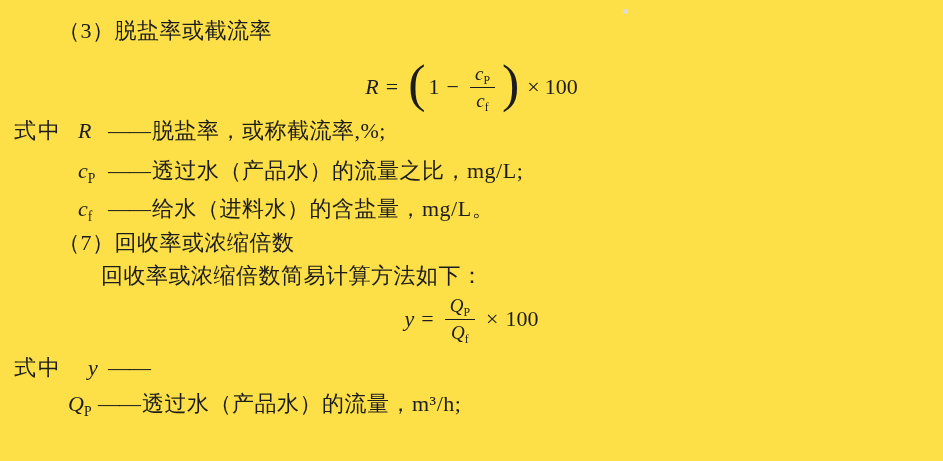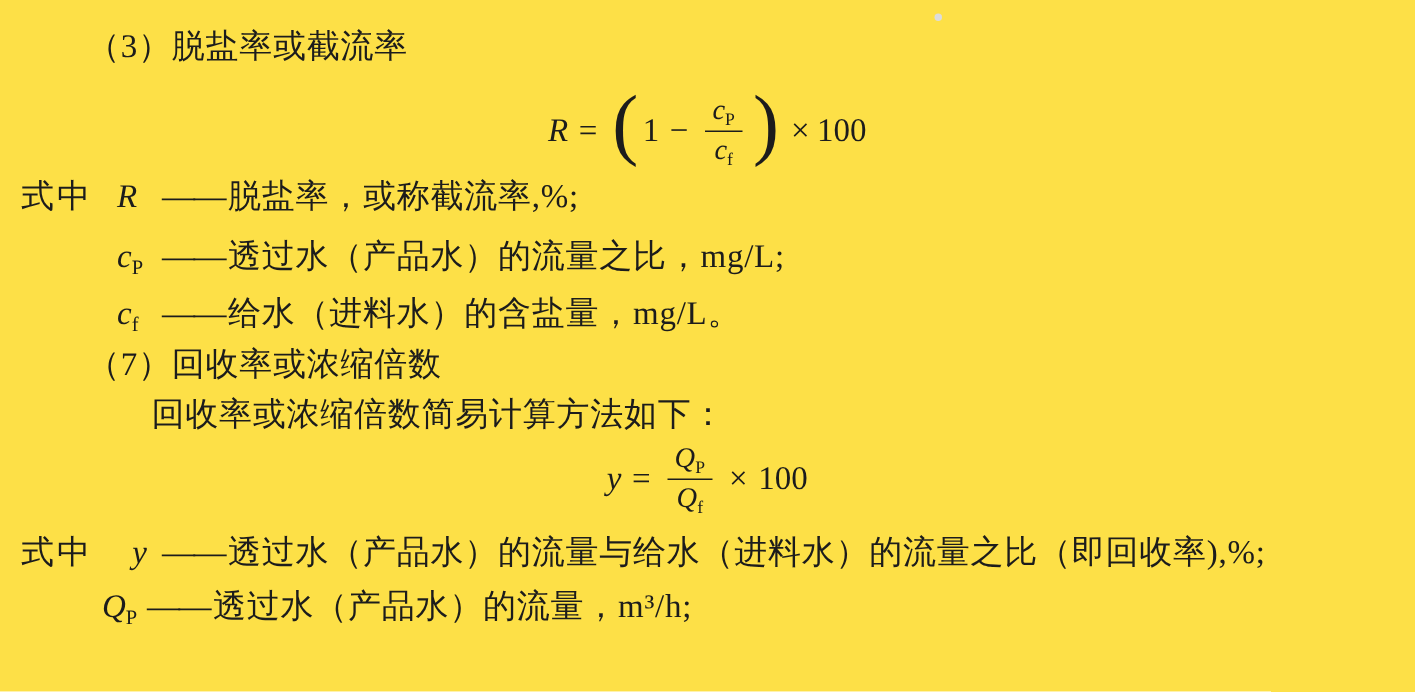--- a/index.html
+++ b/index.html
@@ -128,21 +128,20 @@
       <span class="den"><span class="mi">Q</span><sub class="msub">f</sub></span>
     </span>
     <span class="op">×</span>
     <span class="mn">100</span>
   </div>
 
   <div class="abs def-row" style="left:14px; top:353px;">
     <span class="where-col">式中</span>
     <span class="sym-col" style="text-align:center;"><span class="mi">y</span><sub class="msub"></sub></span>
     <span class="dash-col">——</span>
-    <span class="desc-col">透过水（产品水）的流量与给水（进料水）的流量之比（即回收率),%;</span>
   </div>
 
   <div class="abs def-row" style="left:14px; top:389px;">
     <span class="where-col" style="width:54px;"></span>
     <span class="sym-col"><span class="mi">Q</span><sub class="msub">P</sub></span>
     <span class="dash-col">——</span>
     <span class="desc-col">透过水（产品水）的流量，m³/h;</span>
   </div>
 
 </div>

